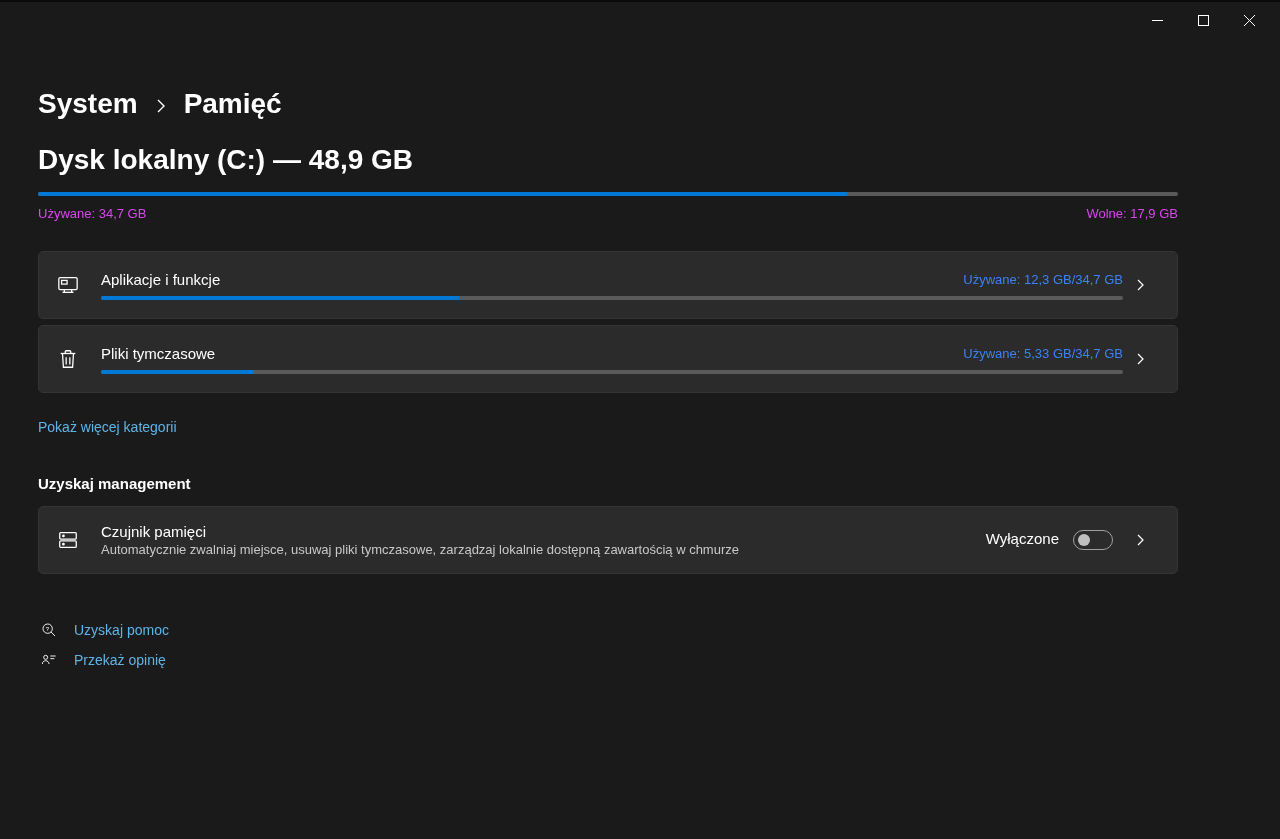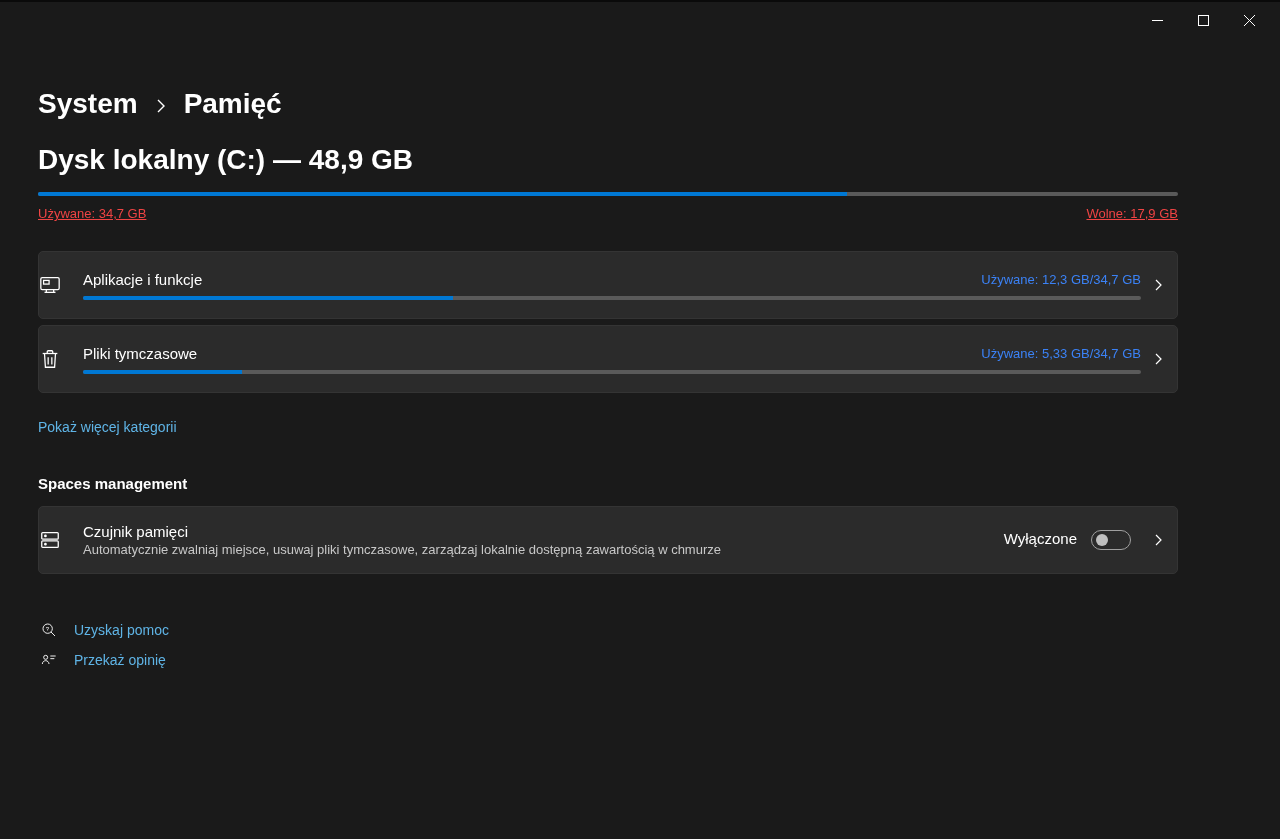--- a/index.html
+++ b/index.html
@@ -59,32 +59,31 @@
   }
   .progress-big .fill {
     height: 100%;
     background: #0078d4;
   }
   .disk-labels {
     display: flex;
     justify-content: space-between;
     max-width: 1140px;
     font-size: 13px;
-    color: #ef4444;
+    color: #d946ef;
     margin-bottom: 30px;
-    text-decoration: underline;
   }
   .card {
     background: #2b2b2b;
     border: 1px solid #343434;
     border-radius: 5px;
     max-width: 1140px;
     display: flex;
     align-items: center;
-    padding: 16px 0;
+    padding: 16px 18px;
     margin-bottom: 6px;
     cursor: pointer;
     min-height: 68px;
   }
   .card .card-icon {
     width: 44px;
     display: flex;
     justify-content: flex-start;
     align-items: center;
     color: #ffffff;
@@ -253,21 +252,21 @@
     </div>
     <div class="card-action">
       <svg width="8" height="12" viewBox="0 0 8 12">
           <path d="M1 1 L6 6 L1 11" stroke="#ffffff" stroke-width="1.2" fill="none"></path>
         </svg>
     </div>
   </div>
 
   <a class="more-link">Pokaż więcej kategorii</a>
 
-  <div class="section-h">Spaces management</div>
+  <div class="section-h">Uzyskaj management</div>
 
   
   <div class="card row2">
     <div class="card-icon">
       <svg width="22" height="22" viewBox="0 0 24 24" fill="none" stroke="#ffffff" stroke-width="1.4">
         <rect x="3" y="4" width="18" height="7" rx="1"></rect>
         <rect x="3" y="13" width="18" height="7" rx="1"></rect>
         <circle cx="7" cy="7.5" r="0.8" fill="#ffffff"></circle>
         <circle cx="7" cy="16.5" r="0.8" fill="#ffffff"></circle>
       </svg>

